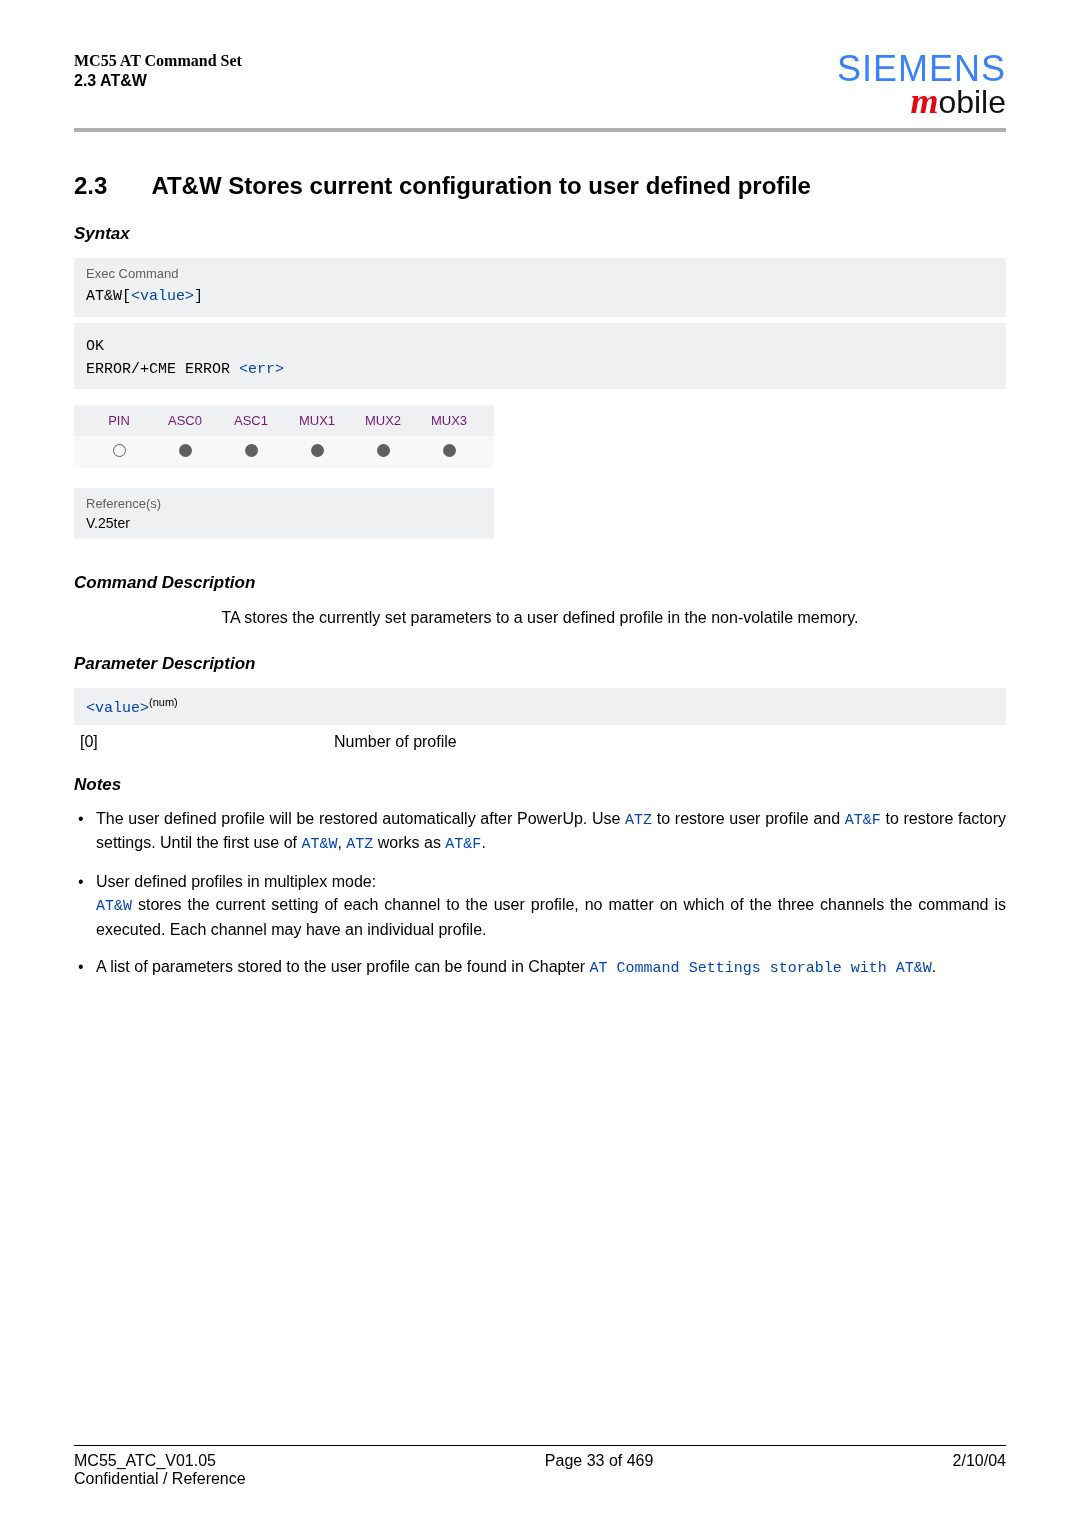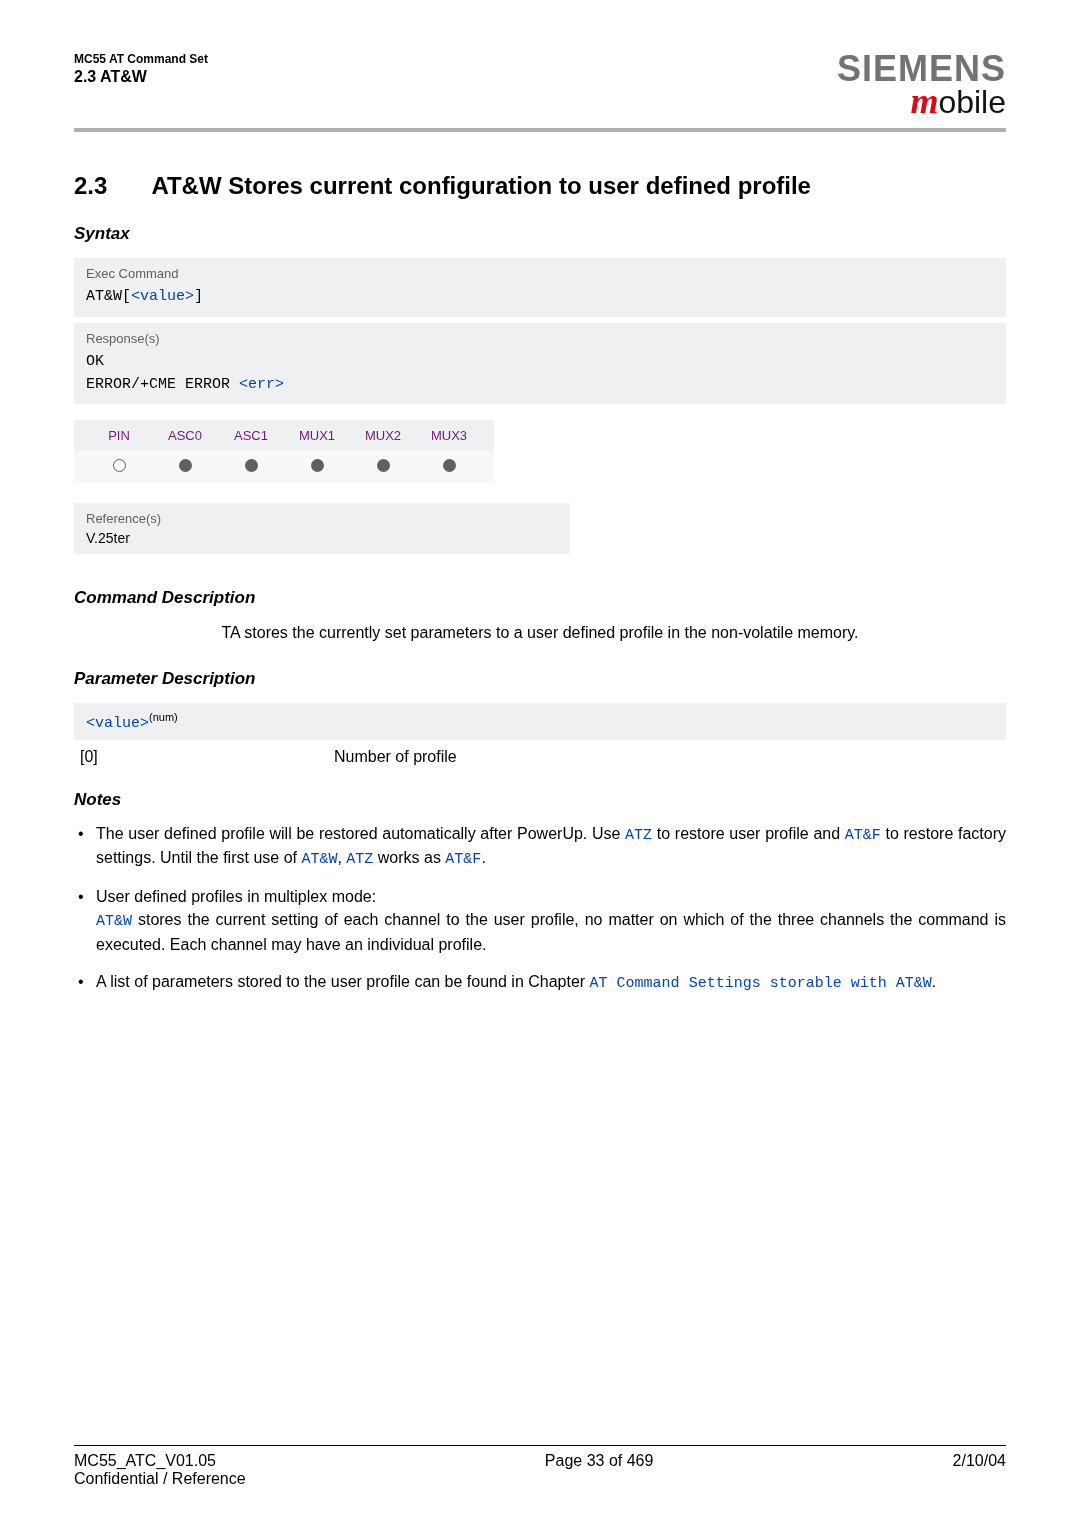--- a/index.html
+++ b/index.html
@@ -1,40 +1,40 @@
 <!DOCTYPE html>
 <html><head>
 <meta charset="utf-8">
 <style>
   * { box-sizing: border-box; margin: 0; padding: 0; }
   html, body { width: 1080px; height: 1528px; background: #fff; font-family: Arial, Helvetica, sans-serif; color: #000; }
   .page { padding: 52px 74px 40px 74px; display: flex; flex-direction: column; height: 100%; }
   .header-row { display: flex; justify-content: space-between; align-items: flex-start; }
-  .hdr-left .line1 { font-weight: bold; font-size: 12px; }
+  .hdr-left .line1 { font-weight: bold; font-size: 16px; font-family: Liberation Serif, serif; }
   .hdr-left .line2 { font-weight: bold; font-size: 16px; margin-top: 2px; }
   .brand { text-align: right; line-height: 0.95; }
-  .brand .siemens { font-family: Arial, sans-serif; font-weight: 700; font-size: 36px; letter-spacing: 1px; color: #737373; }
+  .brand .siemens { font-family: Arial, sans-serif; font-weight: 400; font-size: 36px; letter-spacing: 1px; color: #3b82f6; }
   .brand .mobile { font-size: 32px; color: #111; margin-top: -2px; }
   .brand .mobile .m { font-family: Georgia, 'Times New Roman', serif; font-style: italic; font-weight: bold; color: #e30613; font-size: 36px; }
   .hr-top { height: 4px; background: #b0b0b0; margin-top: 10px; }
   .h-section { display: flex; gap: 44px; font-weight: bold; font-size: 24px; margin-top: 40px; }
   .subhead { font-style: italic; font-weight: bold; font-size: 17px; margin-top: 24px; }
   .graybox { background: #eef0f2; padding: 8px 12px; margin-top: 14px; font-size: 14px; }
   .graybox + .graybox { margin-top: 6px; }
   .gb-label { color: #606060; font-size: 13px; }
   .mono { font-family: "Courier New", monospace; font-size: 15px; margin-top: 4px; line-height: 1.55; }
   .blue { color: #0645ad; }
   .brackets { color: #000; }
   .small-table { width: 420px; margin-top: 16px; }
   .small-row { display: flex; background: #eef0f2; padding: 8px 12px; }
   .small-row.data { background: #f7f8f9; }
   .cell { flex: 1; text-align: center; font-size: 13px; color: #701a75; }
   .dot { display:inline-block; width: 13px; height: 13px; background:#606060; border-radius:50%; }
   .circ { display:inline-block; width:13px; height:13px; border:1.6px solid #606060; border-radius:50%; }
-  .refbox { width:496px; background:#eef0f2; padding:8px 12px; margin-top:20px; font-size:14px; }
+  .refbox { width:420px; background:#eef0f2; padding:8px 12px; margin-top:20px; font-size:14px; }
   .refbox .gb-label { margin-bottom:4px; }
   .bodytext { font-size:16px; margin-top:14px; line-height:1.4;text-align:center; }
   .parambox { background:#eef0f2; padding:8px 12px; margin-top:14px; font-family:"Courier New", monospace; font-size:15px; }
   .param-sup { font-family: Arial, sans-serif; font-size:11px; vertical-align: super; }
   .paramline { display:flex; margin-top:8px; font-size:16px; }
   .paramline .k { width:260px; padding-left:6px; }
   .notes-ul { margin-top:12px; padding-left:22px; font-size:16px; line-height:1.45; }
   .notes-ul li { margin-bottom:14px; text-align: justify; list-style: none; position: relative; }
   .notes-ul li::before { content: "•"; position: absolute; left: -18px; color:#000; }
   .link { color:#0645ad; font-family:"Courier New", monospace; font-size:15px; }
@@ -63,21 +63,20 @@
     <span>AT&amp;W   Stores current configuration to user defined profile</span>
   </div>
 
   <div class="subhead">Syntax</div>
 
   <div class="graybox">
     <div class="gb-label">Exec Command</div>
     <div class="mono"><span>AT&amp;W</span><span class="brackets">[</span><span class="blue">&lt;value&gt;</span><span class="brackets">]</span></div>
   </div>
   <div class="graybox">
-    <div class="gb-label">Response(s)</div>
     <div class="mono">
       <div>OK</div>
       <div><span>ERROR/+CME ERROR </span><span class="blue">&lt;err&gt;</span></div>
     </div>
   </div>
 
   <div class="small-table">
     <div class="small-row">
       <div class="cell">PIN</div>
       <div class="cell">ASC0</div>

